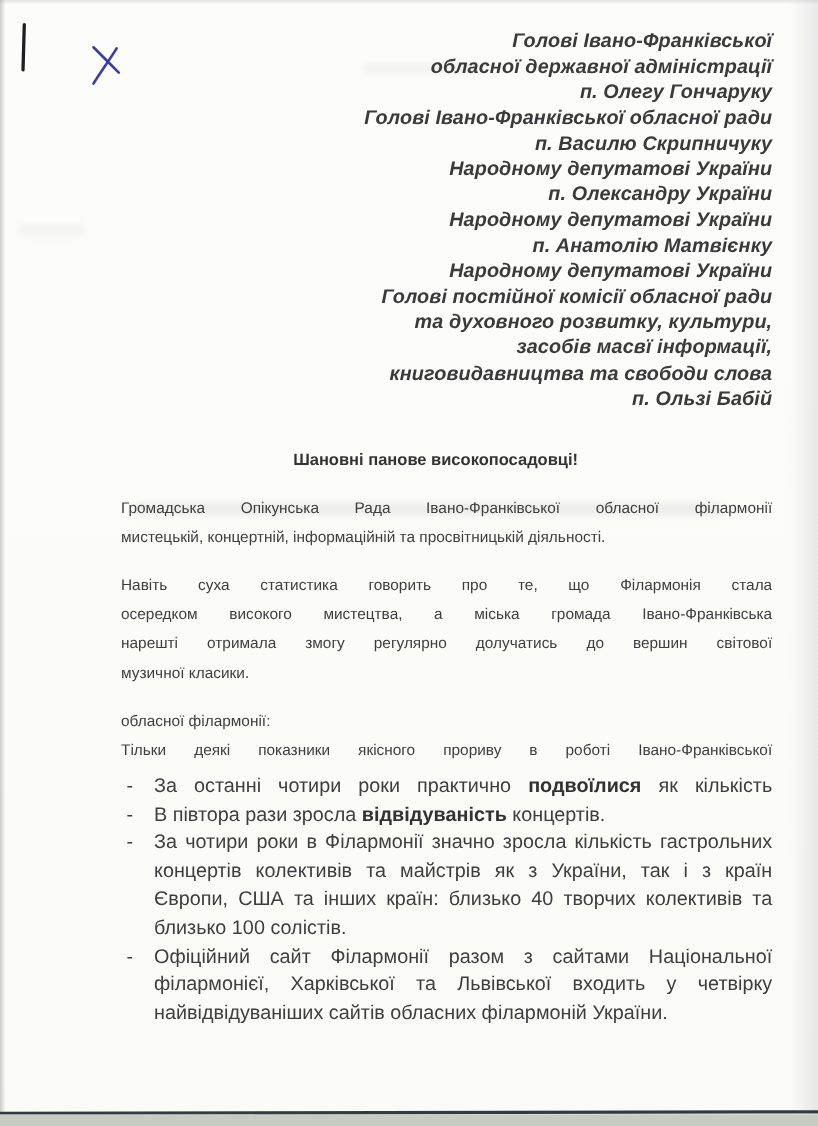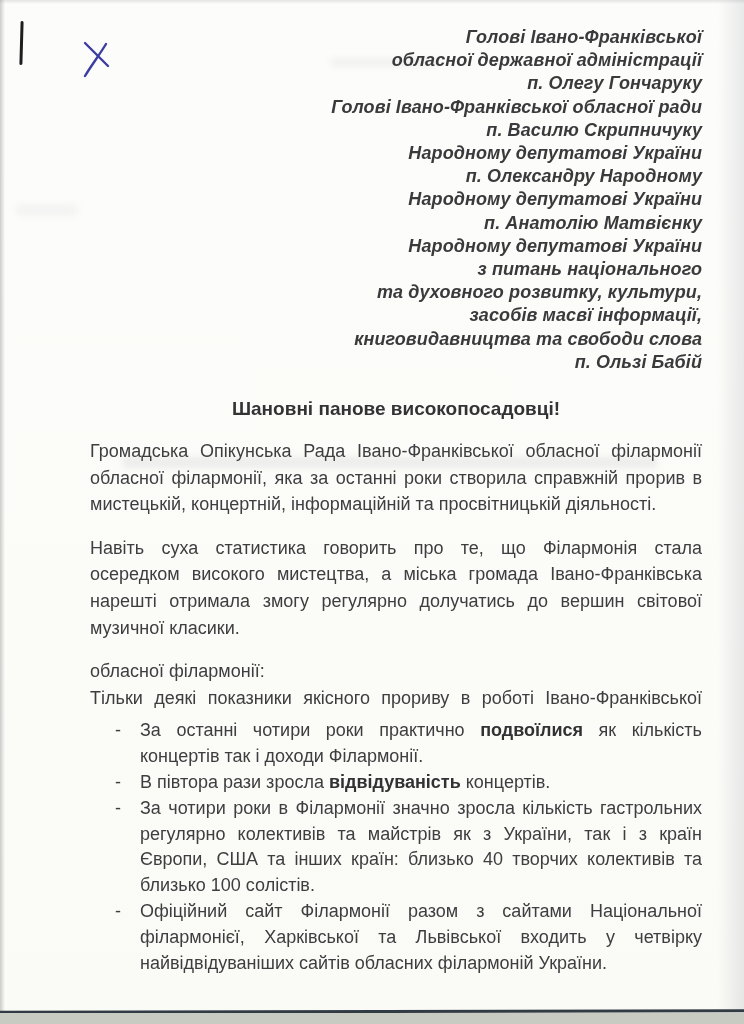--- a/index.html
+++ b/index.html
@@ -8,24 +8,24 @@
     background:linear-gradient(180deg,#fcfcfa 0%,#fbfbf8 70%,#fafaf6 100%);
     overflow:hidden;color:#3c3c3e;
     font-family:"Liberation Sans","DejaVu Sans",sans-serif;
   }
   .content{position:absolute;left:90px;top:26px;width:612px;}
   .addr{
     text-align:right;font-weight:bold;font-style:italic;
     font-size:18px;line-height:23.2px;color:#3a3a3c;letter-spacing:.1px;
   }
   .salutation{
-    margin-top:23px;text-align:center;font-weight:bold;
-    font-size:19px;line-height:24px;color:#333336;
+    margin-top:33px;text-align:center;font-weight:bold;
+    font-size:15px;line-height:24px;color:#333336;
   }
-  .para{margin-top:17px;font-size:18px;color:#3e3e40;}
+  .para{margin-top:17px;font-size:14px;color:#3e3e40;margin-left:20px;}
   .pline{line-height:26.6px;text-align:justify;text-align-last:justify;text-justify:inter-word;}
   .pline.last{text-align-last:left;}
   .bullets{margin-top:7px;font-size:18px;color:#3e3e40;}
   .bullet{position:relative;padding-left:50px;}
   .bullet .dash{position:absolute;left:25px;top:0;line-height:25.8px;}
   .bullet .bline{line-height:25.8px;text-align:justify;text-align-last:justify;text-justify:inter-word;}
   .bullet .bline.last{text-align-last:left;}
   .bline b,.pline b{font-weight:bold;color:#323234;}
 
   
@@ -73,65 +73,63 @@
 
   <div class="content">
 
     <div class="addr">
         <div class="addr-line">Голові Івано-Франківської</div>
         <div class="addr-line">обласної державної адміністрації</div>
         <div class="addr-line">п. Олегу Гончаруку</div>
         <div class="addr-line">Голові Івано-Франківської обласної ради</div>
         <div class="addr-line">п. Василю Скрипничуку</div>
         <div class="addr-line">Народному депутатові України</div>
-        <div class="addr-line">п. Олександру Народному</div>
+        <div class="addr-line">п. Олександру України</div>
         <div class="addr-line">Народному депутатові України</div>
         <div class="addr-line">п. Анатолію Матвієнку</div>
         <div class="addr-line">Народному депутатові України</div>
-        <div class="addr-line">з питань національного</div>
+        <div class="addr-line">Голові постійної комісії обласної ради</div>
         <div class="addr-line">та духовного розвитку, культури,</div>
         <div class="addr-line">засобів масвї інформації,</div>
         <div class="addr-line">книговидавництва та свободи слова</div>
         <div class="addr-line last">п. Ользі Бабій</div>
       </div>
 
     <div class="salutation">Шановні панове високопосадовці!</div>
 
     <div class="para">
         <div class="pline">Громадська Опікунська Рада Івано-Франківської обласної філармонії</div>
-        <div class="pline">обласної філармонії, яка за останні роки створила справжній прорив в</div>
         <div class="pline last">мистецькій, концертній, інформаційній та просвітницькій діяльності.</div>
       </div>
 
     <div class="para">
         <div class="pline">Навіть суха статистика говорить про те, що Філармонія стала</div>
         <div class="pline">осередком високого мистецтва, а міська громада Івано-Франківська</div>
         <div class="pline">нарешті отримала змогу регулярно долучатись до вершин світової</div>
         <div class="pline last">музичної класики.</div>
       </div>
 
     <div class="para">
         <div class="pline last">обласної філармонії:</div>
         <div class="pline">Тільки деякі показники якісного прориву в роботі Івано-Франківської</div>
       </div>
 
     <div class="bullets">
         <div class="bullet">
           <span class="dash">-</span>
           <div class="bline"><span>За останні чотири роки практично </span><b>подвоїлися</b><span> як кількість</span></div>
-          <div class="bline last">концертів так і доходи Філармонії.</div>
         </div>
         <div class="bullet">
           <span class="dash">-</span>
           <div class="bline last"><span>В півтора рази зросла </span><b>відвідуваність</b><span> концертів.</span></div>
         </div>
         <div class="bullet">
           <span class="dash">-</span>
           <div class="bline">За чотири роки в Філармонії значно зросла кількість гастрольних</div>
-          <div class="bline">регулярно колективів та майстрів як з України, так і з країн</div>
+          <div class="bline">концертів колективів та майстрів як з України, так і з країн</div>
           <div class="bline">Європи, США та інших країн: близько 40 творчих колективів та</div>
           <div class="bline last">близько 100 солістів.</div>
         </div>
         <div class="bullet">
           <span class="dash">-</span>
           <div class="bline">Офіційний сайт Філармонії разом з сайтами Національної</div>
           <div class="bline">філармонієї, Харківської та Львівської входить у четвірку</div>
           <div class="bline last">найвідвідуваніших сайтів обласних філармоній України.</div>
         </div>
       </div>

